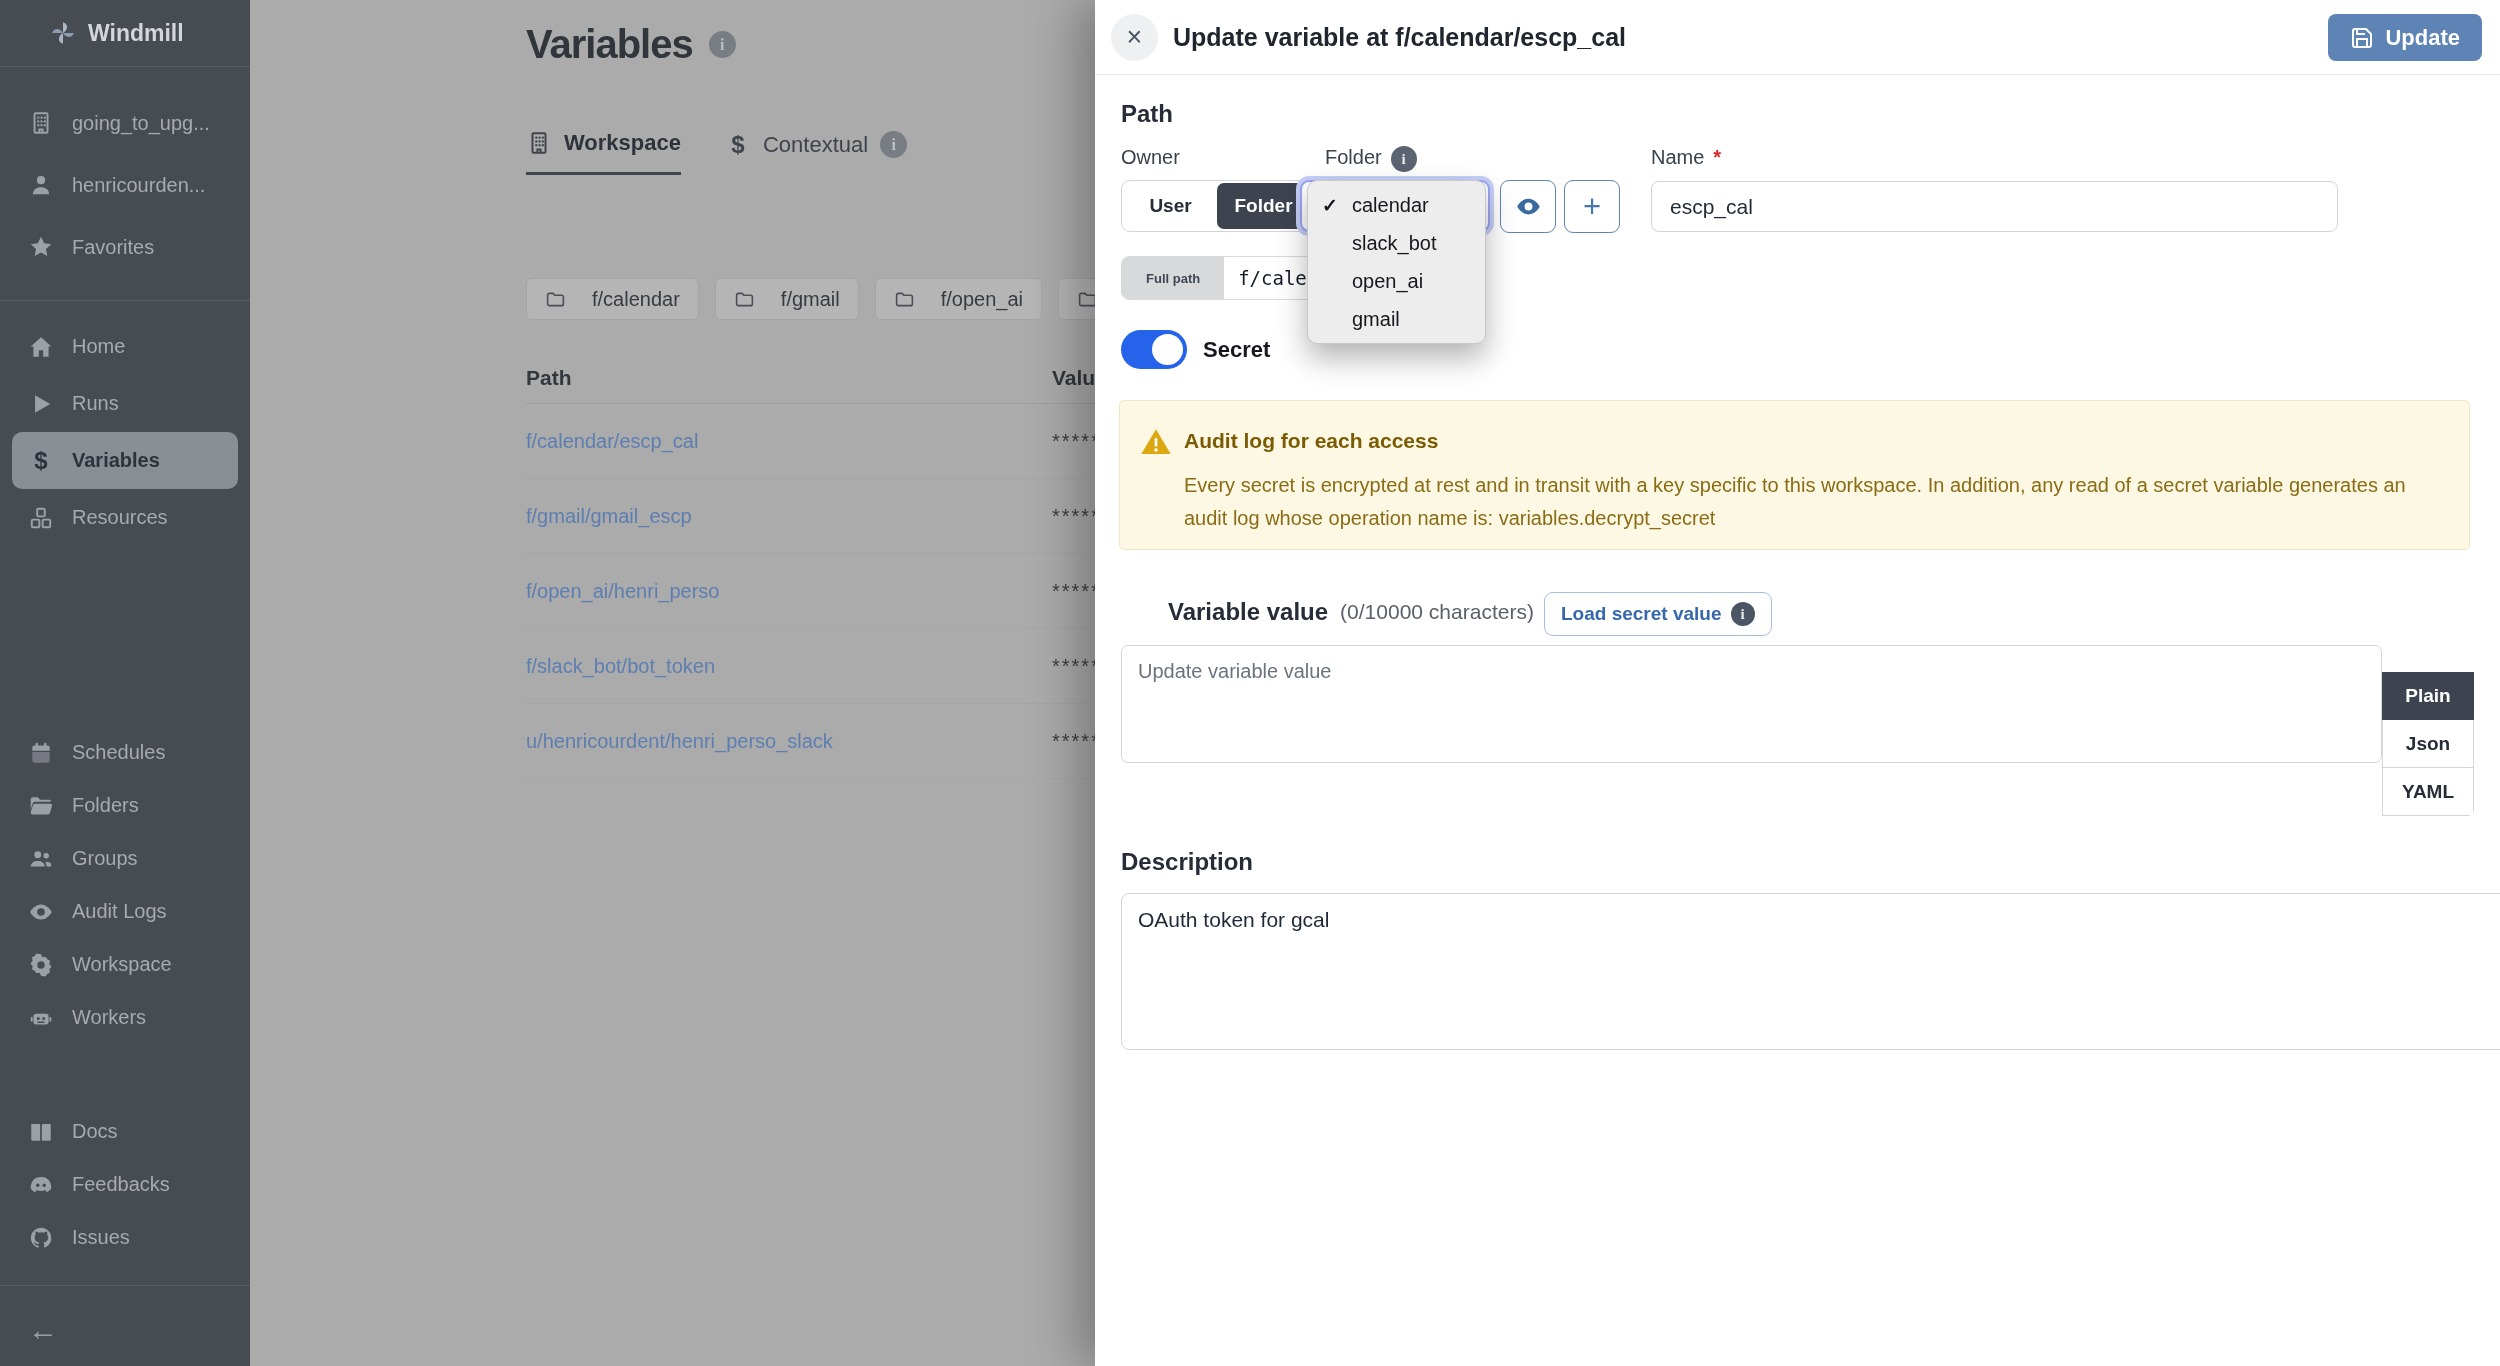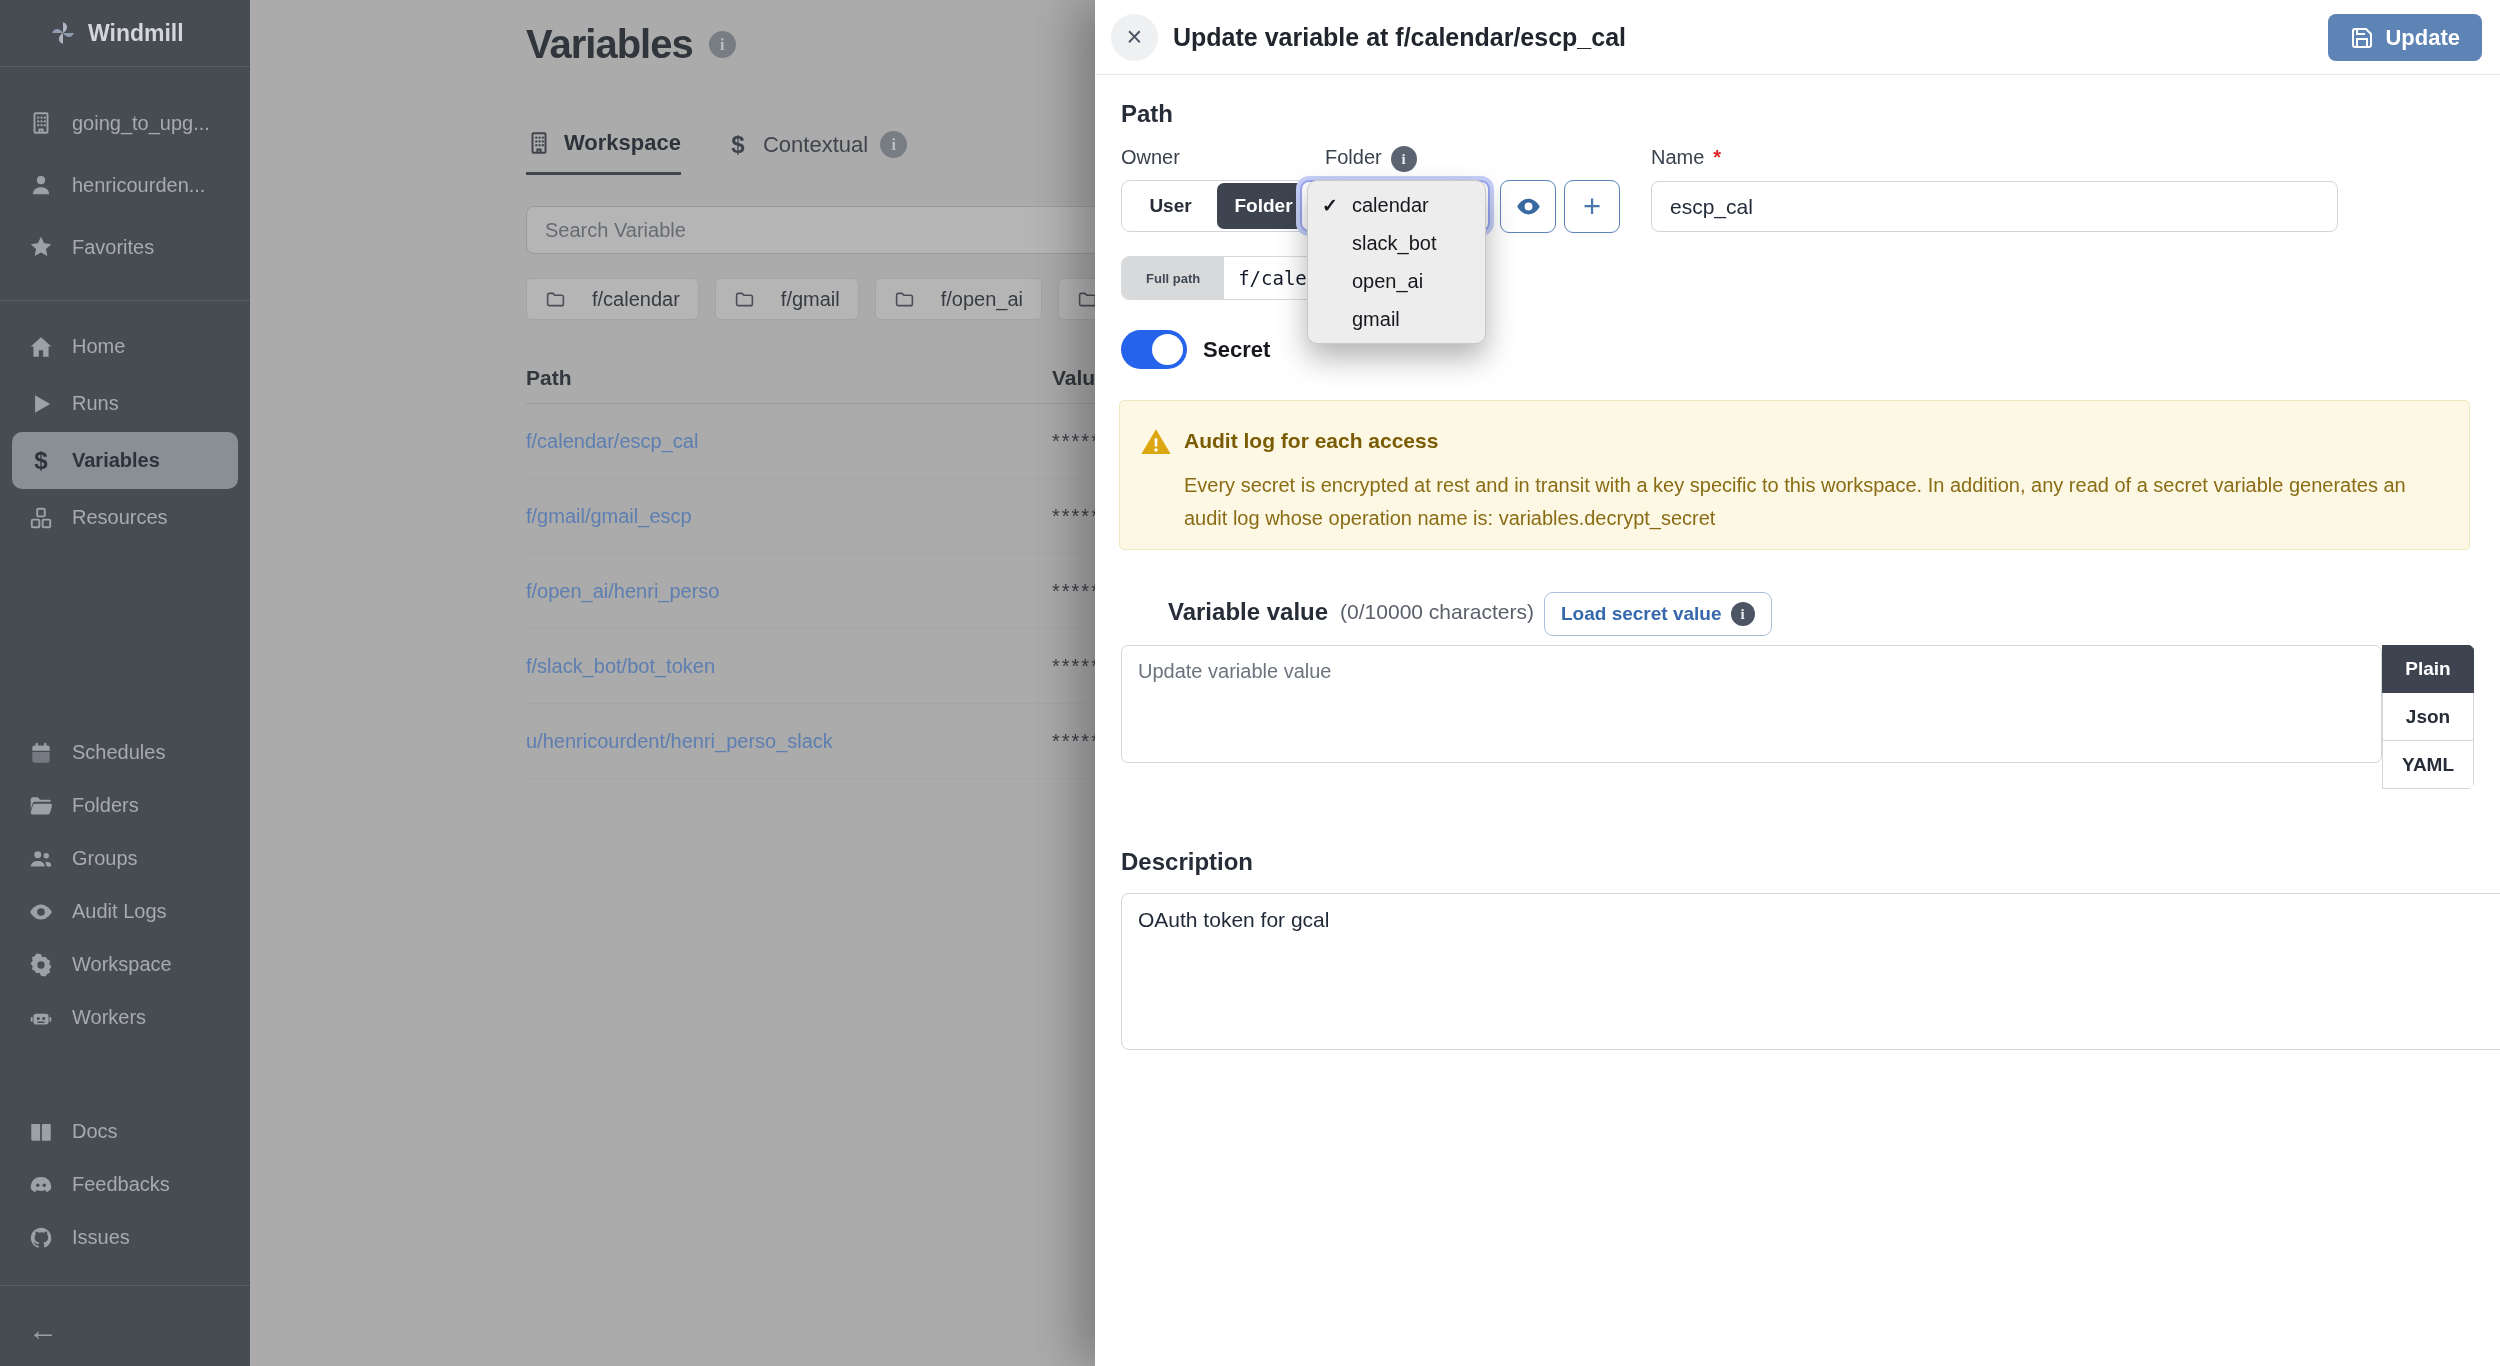--- a/index.html
+++ b/index.html
@@ -95,21 +95,21 @@
   .vv-row { position:absolute; left:26px; top:598px; display:flex; align-items:center; gap:12px; }
   .vv-h { font-size:24px; font-weight:bold; color:#272d38;margin-left:47px; }
   .vv-count { font-size:21px; color:#5b616b; }
   .load-btn { position:absolute; left:449px; top:592px; height:44px; padding:0 16px; background:#fff; border:1px solid #a9bedb; border-radius:9px; display:flex; align-items:center; gap:9px; font-size:19px; font-weight:bold; color:#3668ac; cursor:pointer; font-family:"Liberation Sans",sans-serif; }
   .load-btn .info-dot-dk { width:24px; height:24px; background:#4b5563; }
 
   .value-ta { position:absolute; left:26px; top:645px; width:1261px; height:118px; border:1px solid #d3d6db; border-radius:7px; padding:14px 16px; font-size:20px; color:#1f2937; resize:none; font-family:"Liberation Sans",sans-serif; }
   .value-ta::placeholder { color:#6c737e; opacity:1; }
   .fmt-tabs { position:absolute; left:1287px; top:645px; width:92px; border-radius:0 6px 6px 0; overflow:hidden; }
   .fmt { height:48px; border:1px solid #d3d6db; border-top:none; background:#fff; display:flex; align-items:center; justify-content:center; font-size:19px; font-weight:bold; color:#272d38; cursor:pointer; }
-  .fmt:first-child { border-top:1px solid #d3d6db; }
+  .fmt:first-child { border-top:1px solid #d3d6db;margin-top:27px; }
   .fmt.active { background:#3d4450; border-color:#3d4450; color:#fff; }
 
   .desc-h { left:26px; top:848px; }
   .desc-ta { position:absolute; left:26px; top:893px; width:1480px; height:157px; border:1px solid #d3d6db; border-radius:8px; padding:14px 16px; font-size:21px; color:#1f2937; resize:none; font-family:"Liberation Sans",sans-serif; }
 </style>
 </head>
 <body>
 
 <div class="screen">
 
@@ -312,21 +312,20 @@
           </span>
         <span>Workspace</span>
       </div>
       <div class="tab">
         <span class="s-ico dollar-glyph">$</span>
         <span>Contextual</span>
         <span class="info-dot">i</span>
       </div>
     </div>
 
-    <input class="search-input" type="text" placeholder="Search Variable" style="">
 
     <div class="chips-row">
       <div class="chip">
         <svg viewBox="0 0 24 24" fill="none" stroke="currentColor" stroke-width="1.8">
             <path d="M3 7a2 2 0 012-2h4.2l2 2.2H19a2 2 0 012 2V17a2 2 0 01-2 2H5a2 2 0 01-2-2z"></path>
           </svg>
         <span>f/calendar</span>
       </div>
       <div class="chip">
         <svg viewBox="0 0 24 24" fill="none" stroke="currentColor" stroke-width="1.8">

